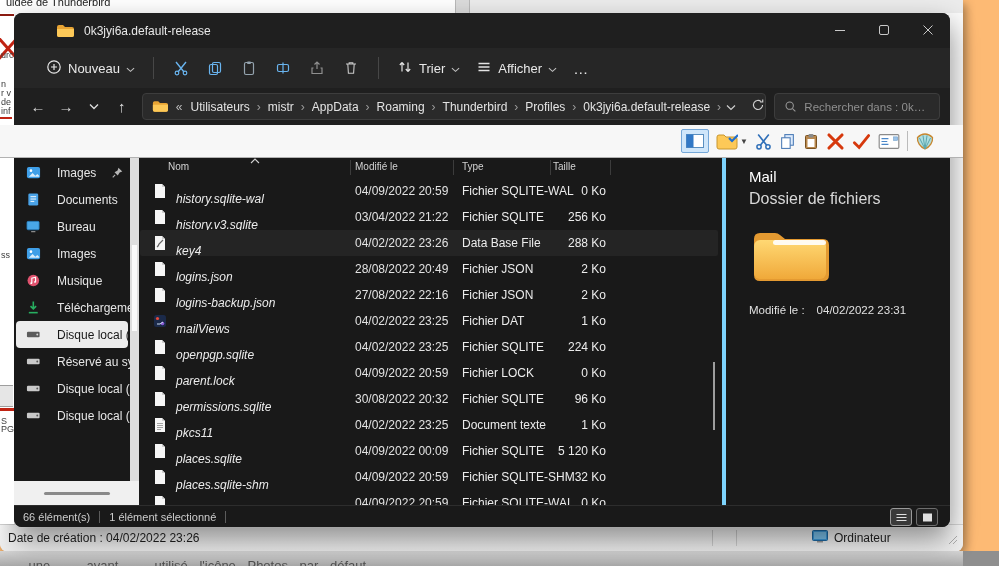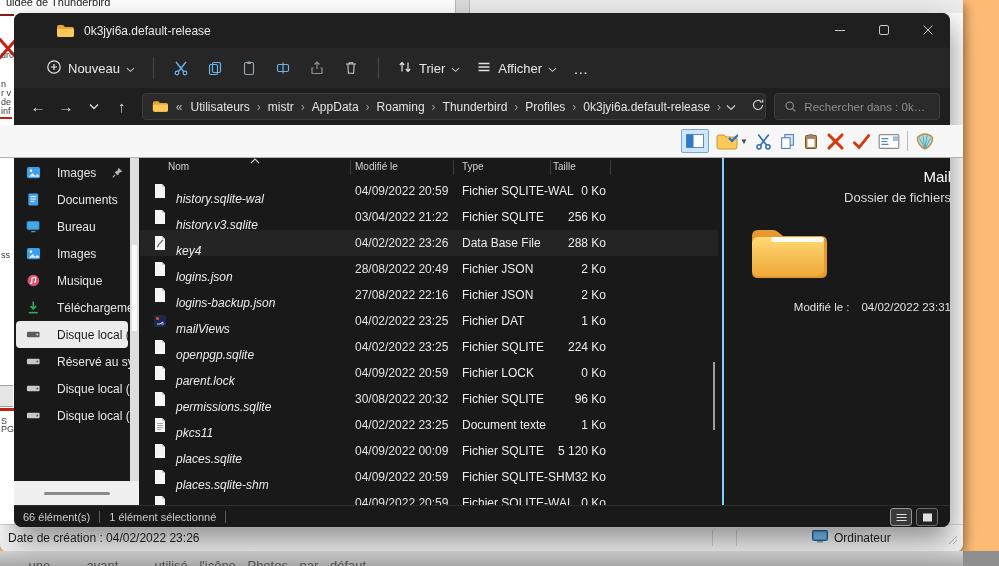--- a/index.html
+++ b/index.html
@@ -87,23 +87,23 @@
   .frow{position:relative;height:26px;color:#ececec;font-size:12px;}
   .frow.hl{background:#242424;border-radius:2px;}
   .f-icon{position:absolute;left:12px;top:5px;width:16px;height:16px;display:flex;}
   .f-name{position:absolute;left:36px;top:14px;white-space:nowrap;font-style:italic;}
   .f-date{position:absolute;left:215px;top:6px;color:#e2e2e2;}
   .f-type{position:absolute;left:322px;top:6px;}
   .f-size{position:absolute;left:398px;top:6px;width:68px;text-align:right;}
   .list-scroll{position:absolute;left:699px;top:205px;width:2px;height:68px;background:#9d9d9d;}
 
   
-  .details{position:absolute;left:708px;top:0;width:227px;height:348px;border-left:2px solid #7dd3fc;text-align:right;}
+  .details{position:absolute;left:708px;top:0;width:227px;height:348px;border-left:4px solid #7dd3fc;}
   .d-title{margin:11px 0 0 23px;font-size:15px;color:#ffffff;}
-  .d-kind{margin:5px 0 0 23px;font-size:13px;color:#d8d8d8;}
+  .d-kind{margin:5px 0 0 23px;font-size:16px;color:#d8d8d8;}
   .d-folder{margin:17px 0 0 23px;width:80px;height:58px;}
   .d-mod{margin:21px 0 0 23px;font-size:11.5px;color:#e0e0e0;}
   .d-mod-val{margin-left:12px;}
 
   .xp-status{position:absolute;left:0;top:492px;width:936px;height:22px;background:#191919;
              border-top:1px solid #2d2d2d;display:flex;align-items:center;gap:9px;
              padding-left:9px;box-sizing:border-box;font-size:11px;color:#cdcdcd;}
   .st-sep{width:1px;height:12px;background:#5c5c5c;}
   .st-views{position:absolute;right:12px;top:2px;display:flex;gap:4px;}
   .st-btn{width:20px;height:16px;border:1px solid #6e6e6e;border-radius:3px;display:flex;

